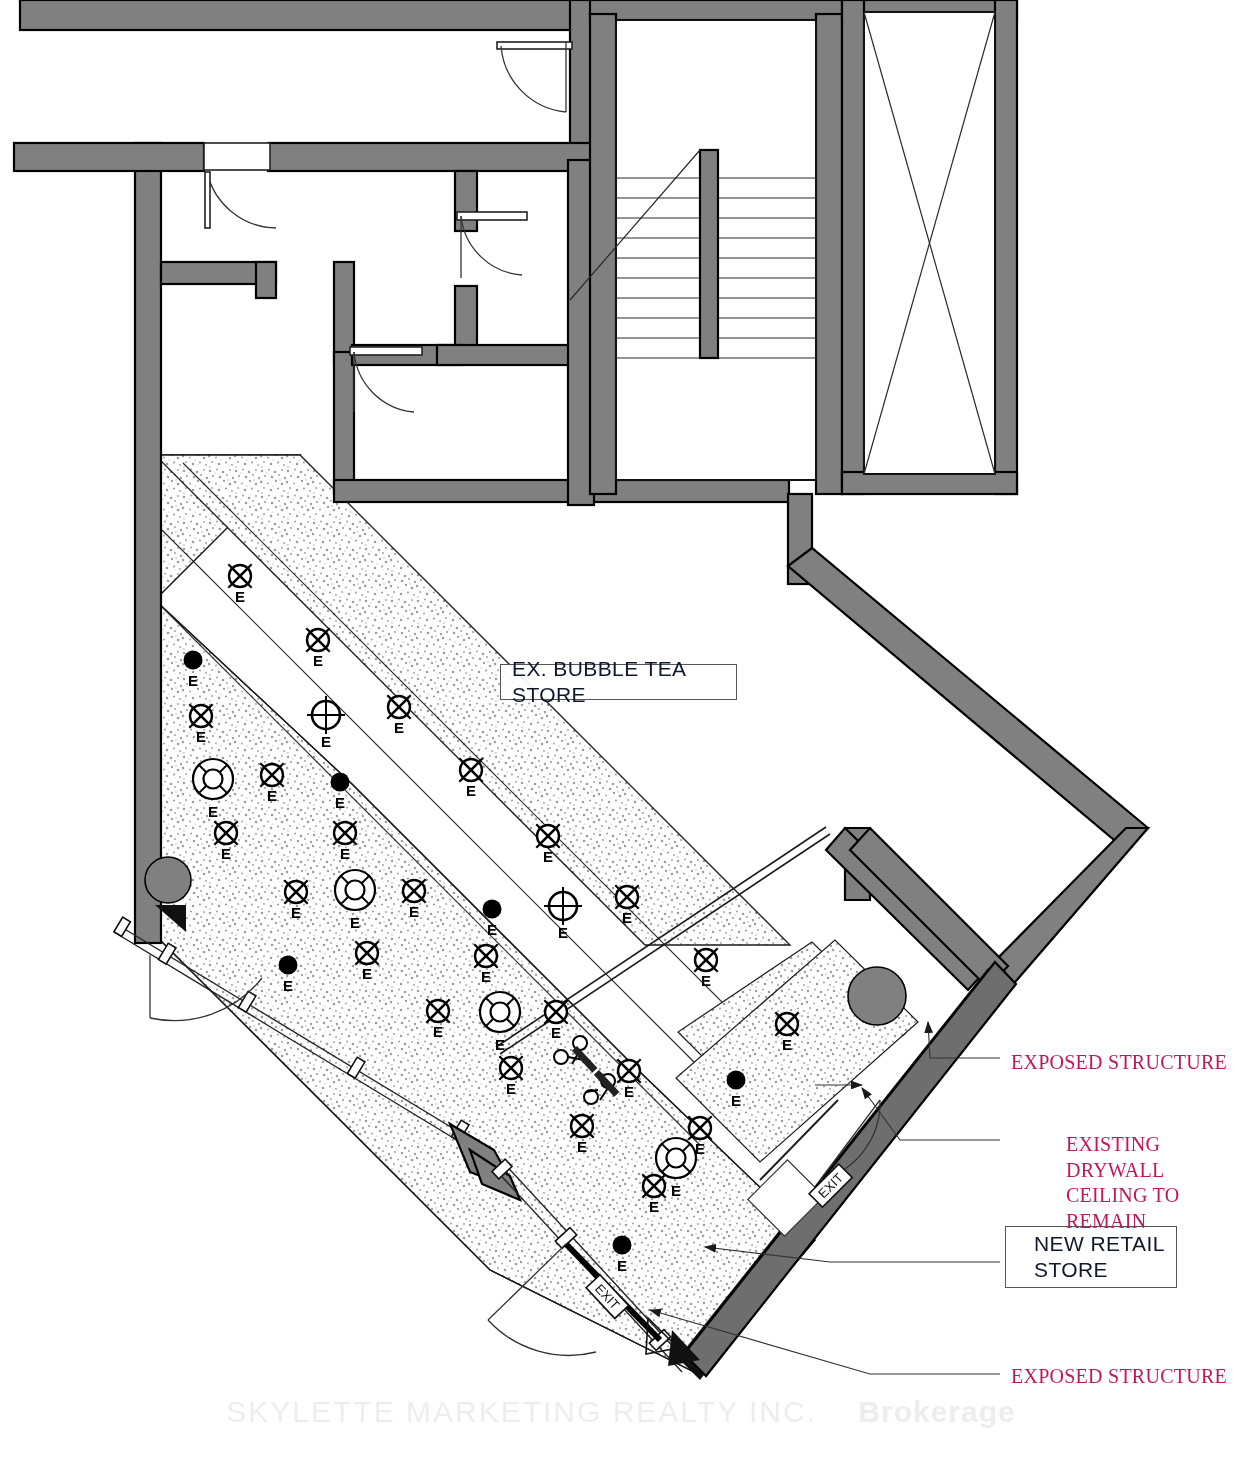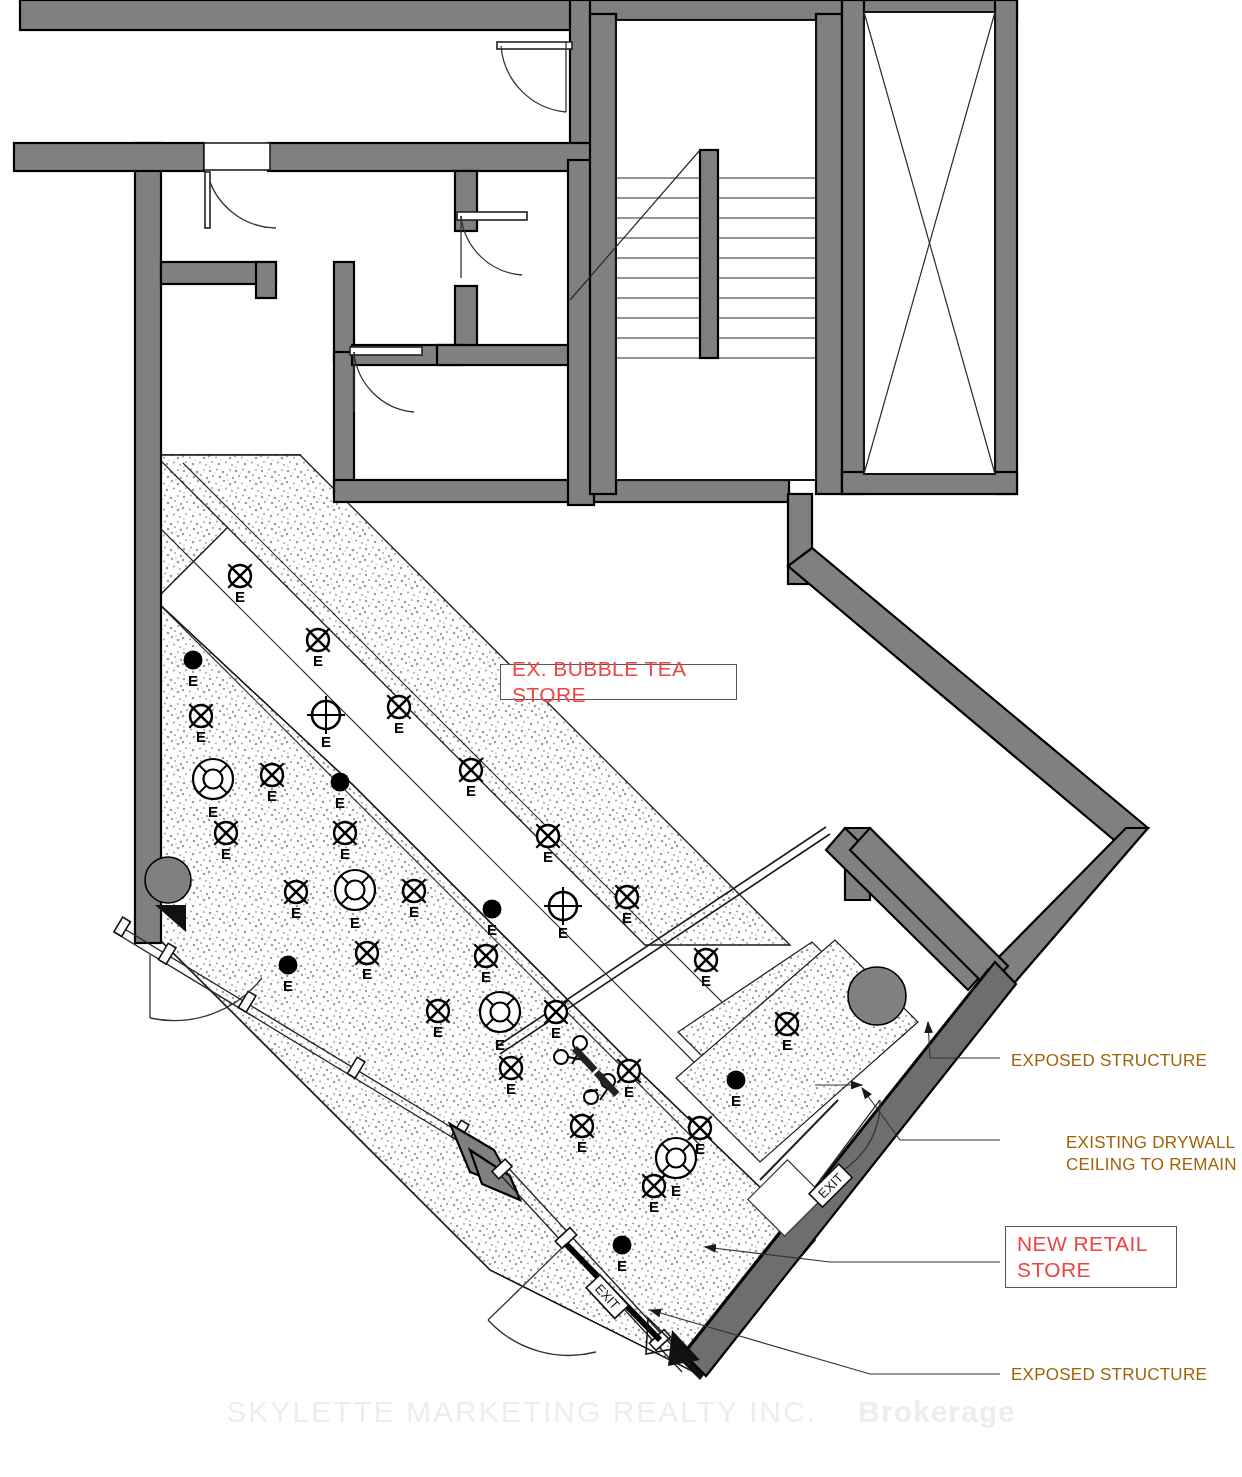--- a/index.html
+++ b/index.html
@@ -24,29 +24,29 @@
   .symline{stroke:#000;stroke-width:2;}
   .elabel{font-family:"Liberation Sans",sans-serif;font-size:15px;fill:#000;text-anchor:middle;font-weight:bold;}
   .leader{fill:none;stroke:#333;stroke-width:1.1;}
   .smallcirc{fill:#fff;stroke:#000;stroke-width:2;}
 
   .callout-box{
     position:absolute;border:1.5px solid #555;background:rgba(255,255,255,0.92);
     box-sizing:border-box;display:flex;align-items:center;
   }
   .callout-box span{
-    font-size:21px;letter-spacing:.4px;color:#ef4444;
+    font-size:21px;letter-spacing:.4px;color:#0f172a;
     font-family:"Liberation Sans",sans-serif;line-height:1.25;
   }
   #label-bubble-tea{left:500px;top:664px;width:237px;height:36px;padding-left:11px;}
-  #label-new-retail{left:1005px;top:1226px;width:172px;height:62px;padding-left:11px;}
+  #label-new-retail{left:1005px;top:1226px;width:172px;height:62px;padding-left:28px;}
 
   .ann{
-    position:absolute;font-size:17px;color:#a16207;letter-spacing:.25px;
-    font-family:Liberation Sans, sans-serif;line-height:1.28;white-space:pre-line;
+    position:absolute;font-size:20px;color:#be185d;letter-spacing:.25px;
+    font-family:Liberation Serif, serif;line-height:1.28;white-space:pre-line;
   }
   #ann-exposed-1{left:1011px;top:1050px;}
   #ann-drywall{left:1066px;top:1132px;}
   #ann-exposed-2{left:1011px;top:1364px;}
 
   #watermark{
     position:absolute;left:0;top:1395px;width:1242px;text-align:center;
     font-size:30px;letter-spacing:2px;color:rgba(140,140,140,0.16);
     font-family:"Liberation Sans",sans-serif;pointer-events:none;user-select:none;
     white-space:nowrap;

